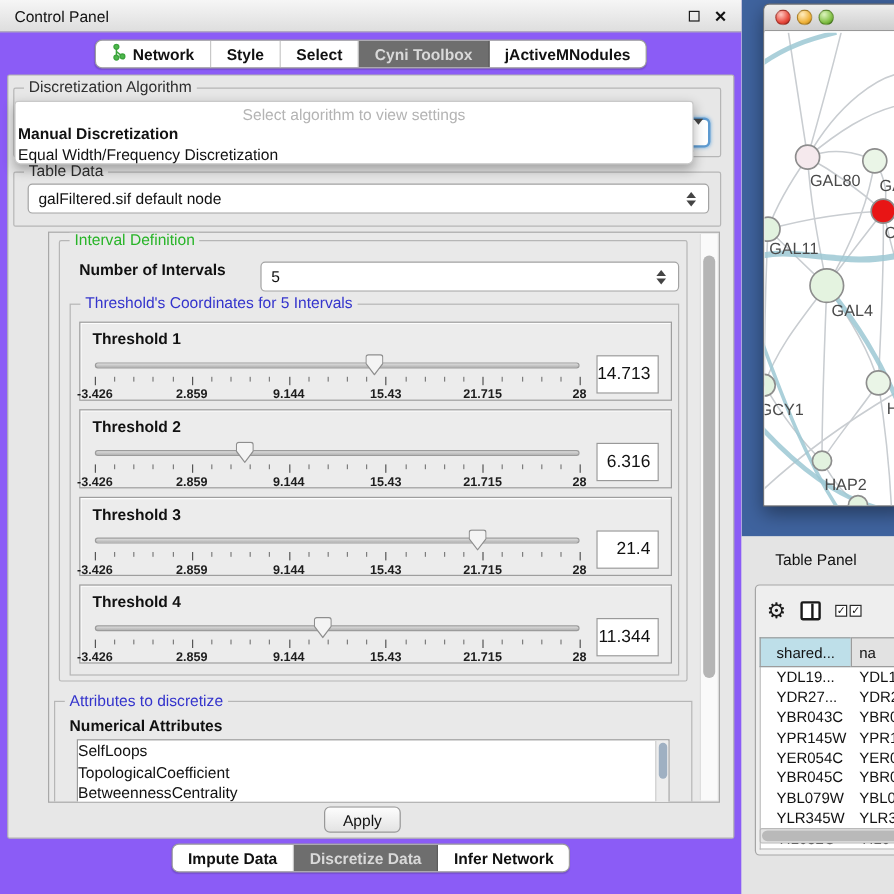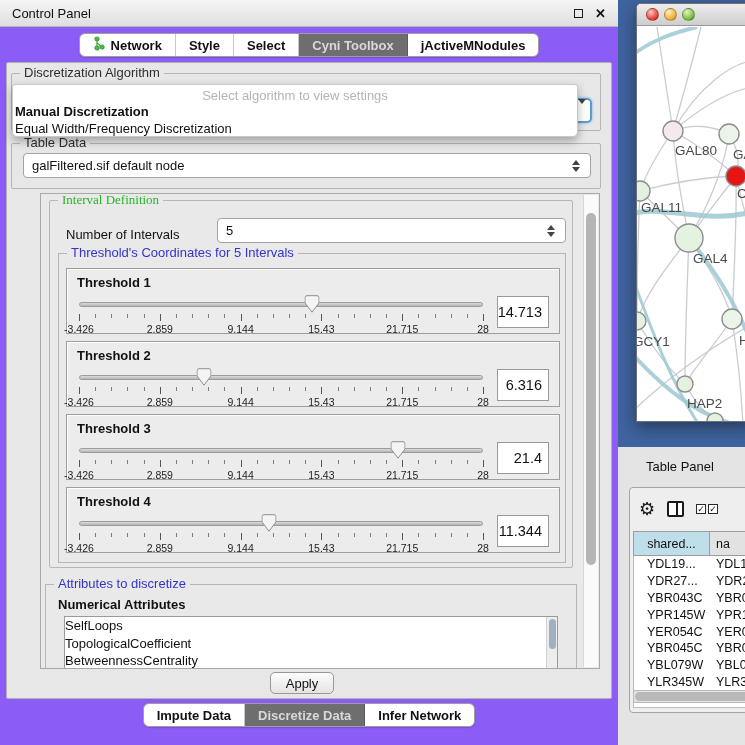--- a/index.html
+++ b/index.html
@@ -19,21 +19,21 @@
           height:24px; font-size:13px; font-weight:bold; box-shadow:0 1px 1px rgba(0,0,0,.15); }
   .pill .seg { padding:0 13px; display:flex; align-items:center; gap:5px; border-right:1px solid #c8c8c8; white-space:nowrap; }
   .pill .seg:last-child { border-right:none; }
   .pill .seg.sel { background:#6e6e6e; color:#d9d9d9; border-right-color:#5c5c5c; }
 
   .outer-group { position:absolute; left:6px; top:62px; width:606px; height:637px;
                  border:1px solid #b2b2b2; border-radius:2px; background:#e7e7e7; }
 
   .group { position:absolute; border:1px solid #b6b6b6; border-radius:2px; }
   .legend { position:absolute; top:-8px; left:8px; background:#e7e7e7; padding:0 4px; font-size:13px; line-height:14px; white-space:nowrap; }
-  .legend.green { color:#28b428;font-family:Liberation Serif, serif; }
+  .legend.green { color:#28b428; }
   .legend.blue  { color:#3434cc; }
   .legend.dark  { color:#2e2e2e; }
 
   .combo { position:absolute; background:#fff; border:1px solid #a3a3a3; border-radius:4px;
            display:flex; align-items:center; font-size:13px; padding:0 8px; }
   .combo .stepper { margin-left:auto; display:flex; flex-direction:column; gap:2px; align-items:center; padding-right:2px; }
   .arr-up   { width:0; height:0; border-left:4px solid transparent; border-right:4px solid transparent; border-bottom:5px solid #444; }
   .arr-down { width:0; height:0; border-left:4px solid transparent; border-right:4px solid transparent; border-top:5px solid #444; }
 
   
@@ -52,38 +52,38 @@
   #tabledata-combo { left:11px; top:9px; width:568px; height:25px; }
 
   #scroll-panel { position:absolute; left:40px; top:193px; width:560px; height:476px;
                   border:1px solid #a8a8a8; background:#e9e9e9; overflow:hidden; }
   .vscroll { position:absolute; top:1px; right:1px; bottom:1px; width:15px; background:#fafafa; border-left:1px solid #d7d7d7; }
   .vscroll .vthumb { position:absolute; left:2px; width:10px; border-radius:5px; background:#b5b5b5; }
 
   #interval-group { left:8px; top:6px; width:524px; height:368px; border:1px solid #b6b6b6; border-radius:2px; position:absolute; background:#e9e9e9; }
   #interval-group .legend, #thr-group .legend, #attr-group .legend { background:#e9e9e9; }
 
-  #noi-label { position:absolute; left:16px; top:26px; font-size:13px; font-weight:normal;text-align:right; }
+  #noi-label { position:absolute; left:16px; top:16px; font-size:13px; font-weight:bold;text-align:right; }
   #noi-combo { left:167px; top:17px; width:349px; height:25px; }
 
   #thr-group { position:absolute; left:8px; top:52px; width:508px; height:310px; border:1px solid #b6b6b6; }
 
   .thr-panel { position:absolute; left:7px; width:494px; height:66px; background:#ececec;
                border:1px solid #9e9e9e; box-shadow:inset 1px 1px 0 #fdfdfd; }
   .thr-label { position:absolute; left:10px; top:6px; font-size:13px; font-weight:bold; }
   .thr-row { position:absolute; left:12px; right:10px; top:28px; height:36px; display:flex; }
   .slider { flex:1; position:relative; margin-right:14px; }
   .track { position:absolute; left:0; right:0; top:5px; height:5px; border:1px solid #9b9b9b; border-radius:4px;
            background:linear-gradient(#dcdcdc,#b4b4b4); }
   .thumb { position:absolute; top:-2px; width:15px; height:18px; transform:translateX(-50%); }
   .ticks { position:absolute; left:0; right:0; top:16px; height:9px; }
   .tick { position:absolute; top:1px; width:1px; height:4px; background:#7d7d7d; }
   .tick.major { height:7px; background:#555; }
   .tick-labels { position:absolute; left:0; right:0; top:26px; height:12px; }
-  .tick-labels span { position:absolute; transform:translateX(-50%); font-size:10.5px; font-weight:normal; white-space:nowrap; color:#1d1d1d; }
+  .tick-labels span { position:absolute; transform:translateX(-50%); font-size:10.5px; font-weight:bold; white-space:nowrap; color:#1d1d1d; }
   .valuebox { width:52px; height:32px; margin-top:-1px; background:#fff; border:1px solid #999;
               display:flex; align-items:center; justify-content:flex-end; padding-right:6px; font-size:14.5px; }
 
   #attr-group { position:absolute; left:4px; top:390px; width:532px; height:100px; border:1px solid #b6b6b6; }
   #attr-list-title { position:absolute; left:12px; top:12px; font-size:13px; font-weight:bold; }
   #attr-list { position:absolute; left:18px; top:31px; width:494px; height:54px; background:#fff; border:1px solid #9a9a9a; overflow:hidden; }
   #attr-list .item { font-size:13px; line-height:17.5px; }
   #attr-list .lscroll { position:absolute; top:0; right:0; bottom:0; width:11px; background:#ededed; border-left:1px solid #cfcfcf; }
   #attr-list .lthumb { position:absolute; top:2px; left:1.5px; width:7px; height:30px; border-radius:4px; background:#9fb0c2; }
 

